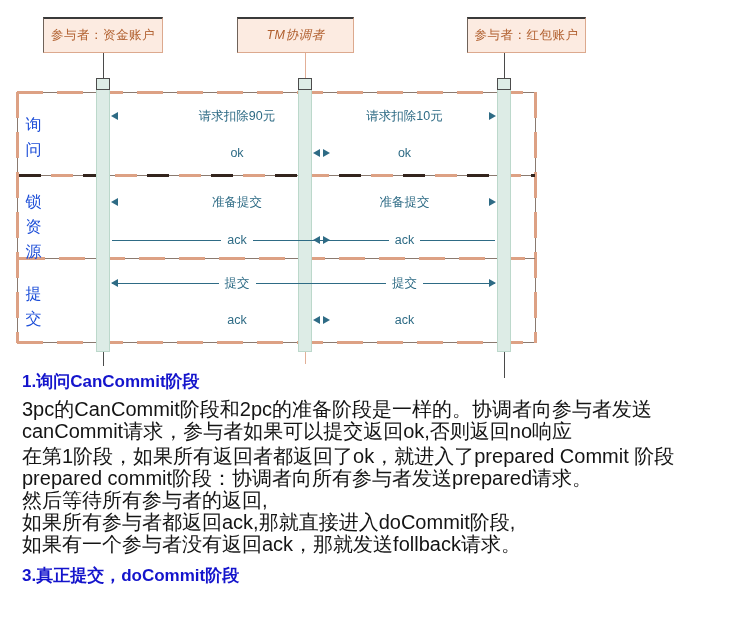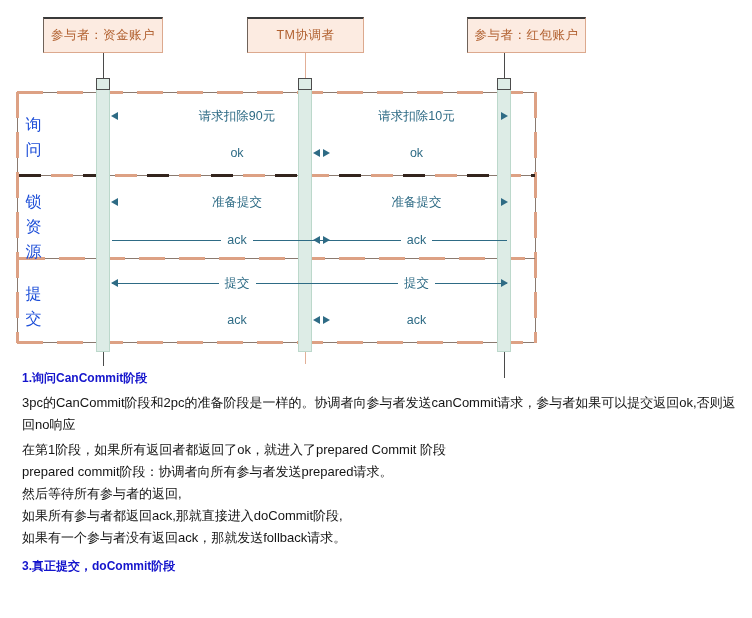--- a/index.html
+++ b/index.html
@@ -11,21 +11,21 @@
     position:absolute;top:17px;height:36px;
     background:#fcebe1;
     border:1px solid #dca98e;
     border-top:2px solid #3a3a3a;
     border-left:1px solid #6f6259;
     box-sizing:border-box;
     display:flex;align-items:center;justify-content:center;
     color:#b05f2e;font-size:12.5px;letter-spacing:.5px;
   }
   .actor.a1{left:43px;width:120px;}
-  .actor.a2{left:247px;width:117px;}
+  .actor.a2{left:237px;width:117px;font-style:italic;}
   .actor.a3{left:467px;width:119px;}
 
   .vline{position:absolute;width:1px;}
   .vline.dark{background:#4a4a4a;}
   .vline.pink{background:#e2af97;}
 
   
   .bar{
     position:absolute;top:78px;width:14px;height:274px;
     background:#ddece6;border:1px solid #bcd8cb;box-sizing:border-box;z-index:3;
@@ -65,32 +65,32 @@
     word-break:break-all;text-align:center;z-index:2;
   }
 
   
   .msg{
     position:absolute;height:16px;z-index:5;
     display:flex;align-items:center;justify-content:center;
     color:#2e6b85;font-size:12.5px;
   }
   .msg.left-region{left:111px;width:186px;padding-left:33px;}
-  .msg.right-region{left:313px;width:183px;padding-left:12px;}
+  .msg.right-region{left:313px;width:183px;}
   .msg .line{position:absolute;left:1px;right:1px;top:8px;height:1px;background:#2e6b85;}
   .msg .lbl{position:relative;z-index:1;padding:0 6px;background:#fff;}
   .arrow{position:absolute;width:0;height:0;top:4px;}
   .arrow.al{left:0;border-top:4px solid transparent;border-bottom:4px solid transparent;border-right:7px solid #2e6b85;}
   .arrow.ar{right:0;border-top:4px solid transparent;border-bottom:4px solid transparent;border-left:7px solid #2e6b85;}
 
   
   #notes{position:absolute;left:22px;top:370px;width:718px;z-index:6;}
-  #notes h2{margin:0 0 5px 0;font-size:12px;font-weight:bold;color:#1414cc;}
+  #notes h2{margin:0 0 5px 0;font-size:17px;font-weight:bold;color:#1414cc;}
   #notes h2.h2gap{margin-top:9px;}
-  #notes p{margin:0 0 3px 0;font-size:13px;line-height:22px;color:#141414;white-space:pre-line;}
+  #notes p{margin:0 0 3px 0;font-size:20px;line-height:22px;color:#141414;white-space:pre-line;}
 </style>
 </head>
 <body>
 
 <div id="stage">
 
   <div class="actor a1">
     <span>参与者：资金账户</span>
   </div>
   <div class="actor a2">

